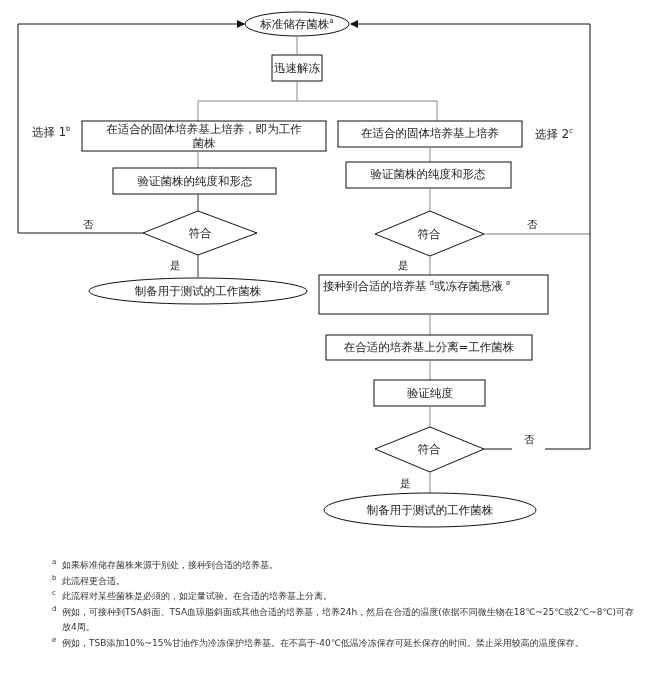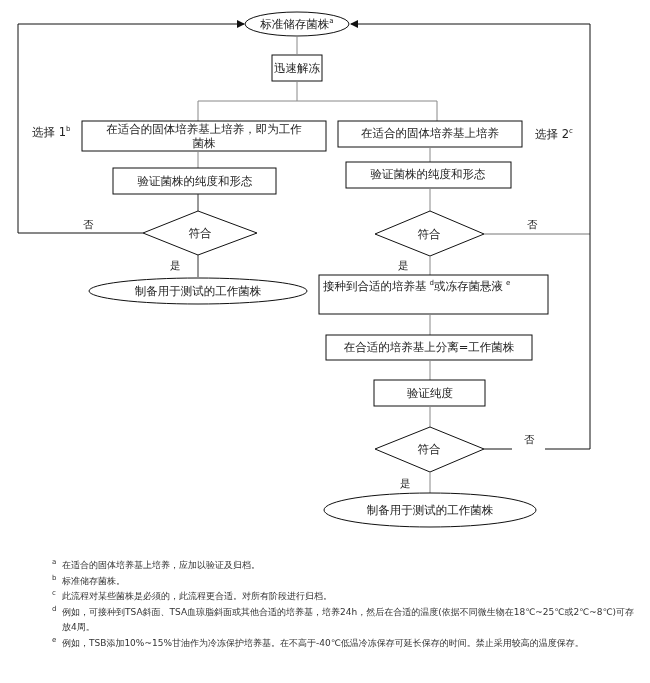--- a/index.html
+++ b/index.html
@@ -91,18 +91,18 @@
   <text class="node-text" x="323" y="290"><tspan>接种到合适的培养基</tspan><tspan class="sup" dy="-5" dx="3">d</tspan><tspan dy="5">或冻存菌悬液</tspan><tspan class="sup" dy="-5" dx="3">e</tspan></text>
   <text class="node-text" x="429" y="351" text-anchor="middle">在合适的培养基上分离=工作菌株</text>
   <text class="node-text" x="430" y="397" text-anchor="middle">验证纯度</text>
   <text class="node-text" x="429" y="453" text-anchor="middle">符合</text>
   <text class="lbl" x="524" y="443">否</text>
   <text class="lbl" x="400" y="487">是</text>
   <text class="node-text" x="430" y="514" text-anchor="middle">制备用于测试的工作菌株</text>
 </svg>
 
 <div class="notes">
-  <div class="note"><span class="mark">a</span><span>在适合的固体培养基上培养，应加以验证及归档。</span></div>
-  <div class="note"><span class="mark">b</span><span>标准储存菌株。</span></div>
-  <div class="note"><span class="mark">c</span><span>此流程对某些菌株是必须的，此流程更合适。对所有阶段进行归档。</span></div>
+  <div class="note"><span class="mark">a</span><span>如果标准储存菌株来源于别处，接种到合适的培养基。</span></div>
+  <div class="note"><span class="mark">b</span><span>此流程更合适。</span></div>
+  <div class="note"><span class="mark">c</span><span>此流程对某些菌株是必须的，如定量试验。在合适的培养基上分离。</span></div>
   <div class="note"><span class="mark">d</span><span>例如，可接种到TSA斜面、TSA血琼脂斜面或其他合适的培养基，培养24h，然后在合适的温度(依据不同微生物在18℃~25℃或2℃~8℃)可存放4周。</span></div>
   <div class="note"><span class="mark">e</span><span>例如，TSB添加10%~15%甘油作为冷冻保护培养基。在不高于-40℃低温冷冻保存可延长保存的时间。禁止采用较高的温度保存。</span></div>
 </div>
 
 </body></html>

